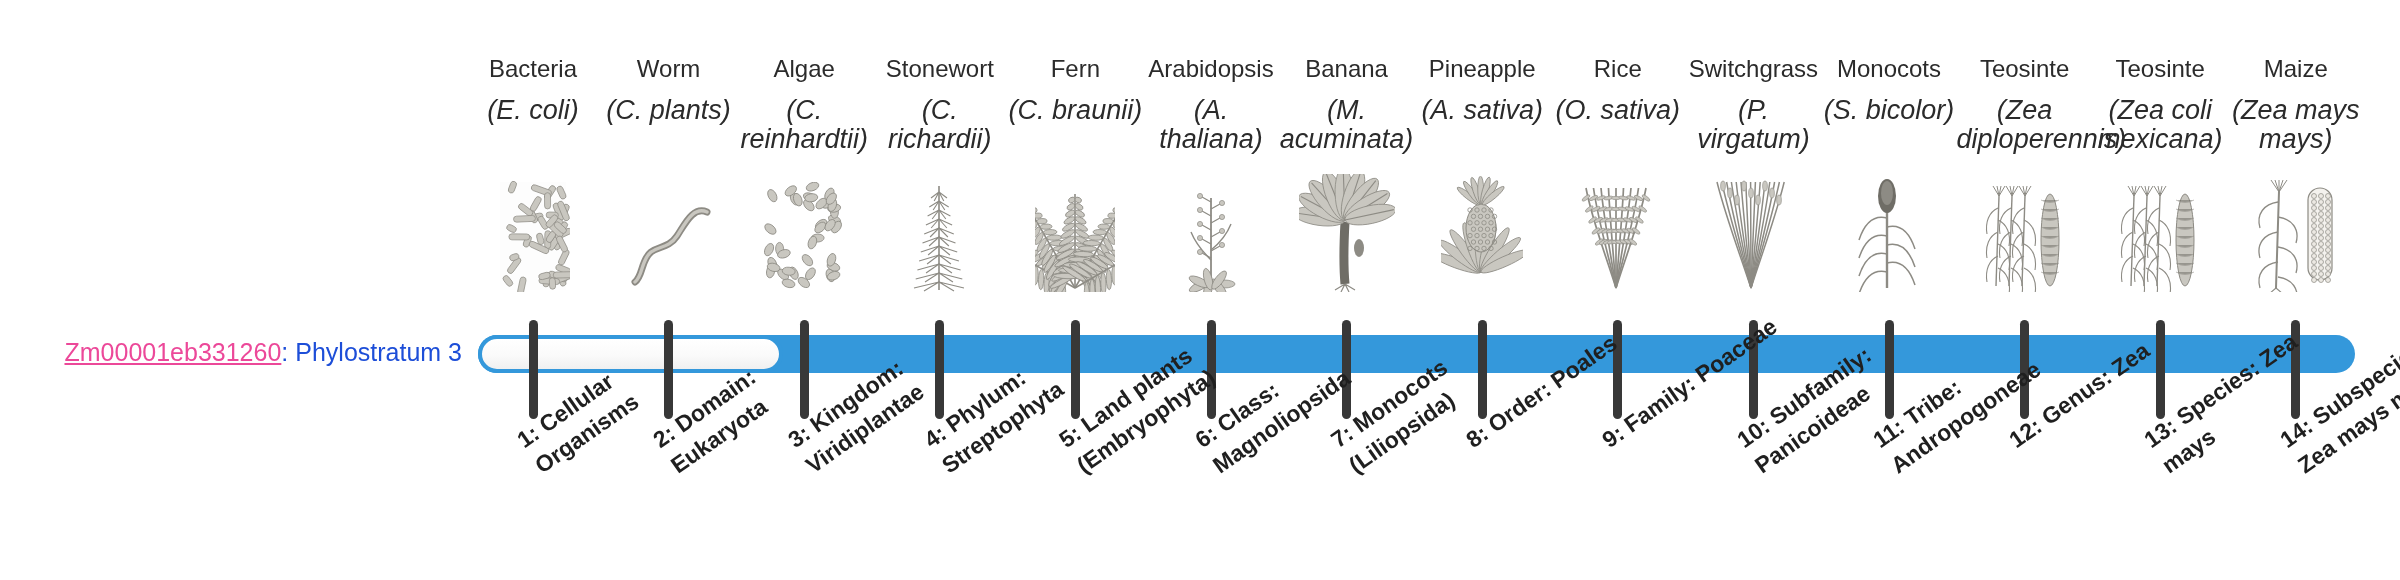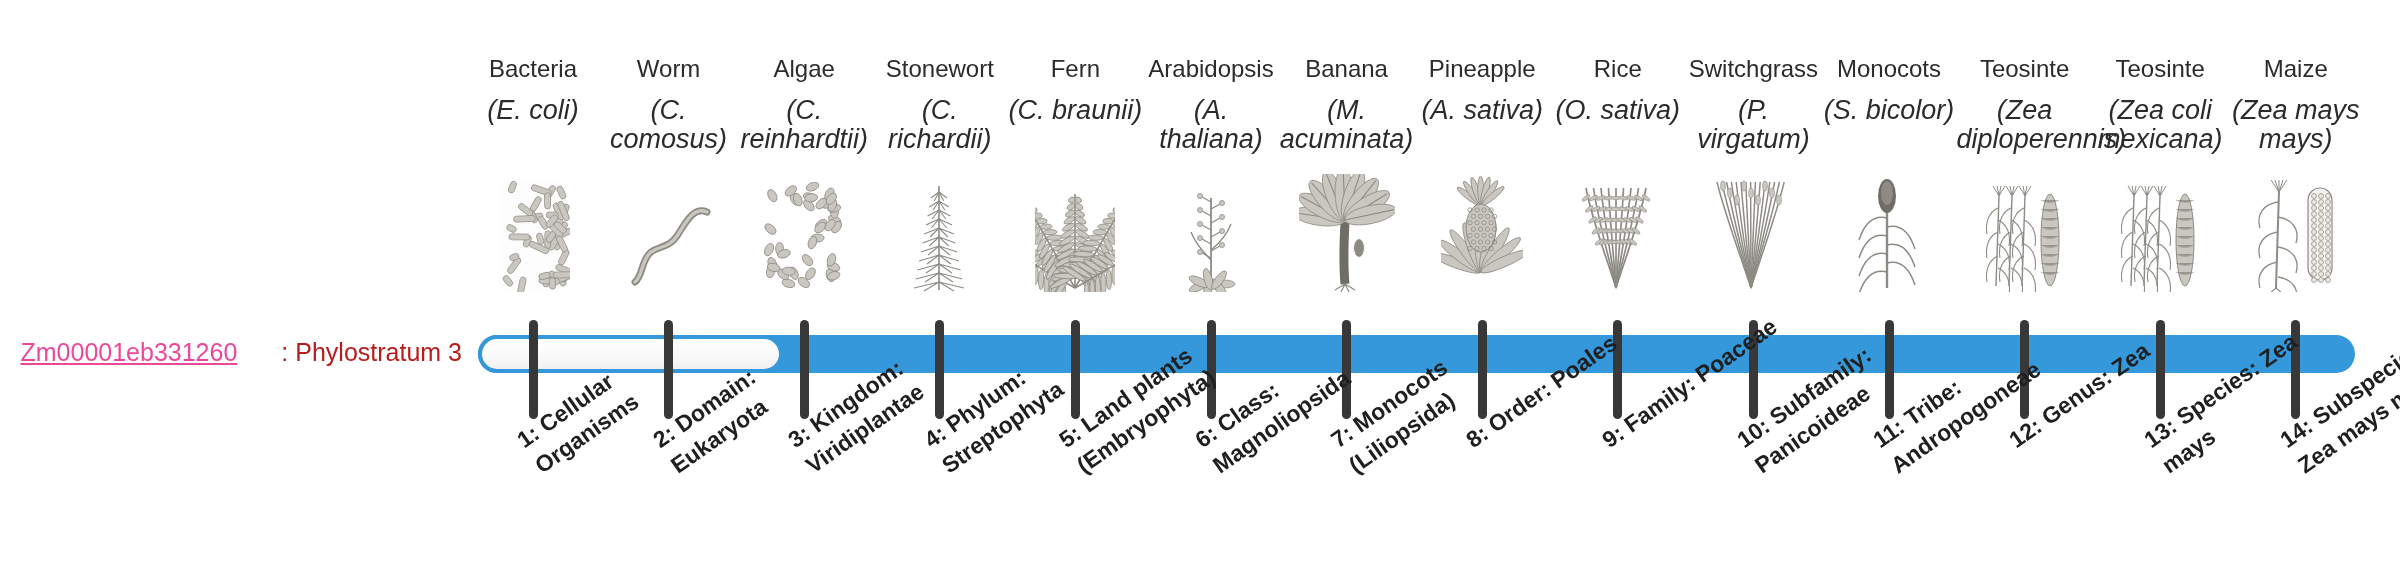--- a/index.html
+++ b/index.html
@@ -10,21 +10,21 @@
   }
   .stage{position:absolute;left:0;top:0;width:2400px;height:580px;}
 
   
   .gene-label{
     position:absolute;left:0;top:337px;width:462px;
     text-align:right;font-size:25px;line-height:30px;
     white-space:nowrap;color:#262626;
   }
   .gene-id{color:#ec4899;text-decoration:underline;cursor:pointer;}
-  .gene-rest{color:#b91c1c;padding-left:44px;}
+  .gene-rest{color:#1d4ed8;}
 
   
   .cols{position:absolute;left:0;top:0;width:2400px;height:580px;}
   .col{position:absolute;top:0;width:136px;}
   .common{
     position:absolute;top:55px;left:0;width:136px;text-align:center;
     font-size:24px;line-height:28px;color:#2b2b2b;
   }
   .latin{
     position:absolute;top:96px;left:0;width:136px;text-align:center;
@@ -123,21 +123,21 @@
             <rect x="17.52032364137486" y="35.794878274106836" width="21.923913922591098" height="6" rx="3" fill="#c9c7c0" stroke="#8d8b84" stroke-width="0.7" transform="rotate(177.3867404355606 28.482280602670407 38.794878274106836)"></rect>
             <rect x="42.67963271805999" y="92.96350738451048" width="11.594001773090103" height="6" rx="3" fill="#c9c7c0" stroke="#8d8b84" stroke-width="0.7" transform="rotate(165.29754964881462 48.47663360460504 95.96350738451048)"></rect>
             <rect x="43.422493759273785" y="17.809766132295955" width="16.245851622543228" height="6" rx="3" fill="#c9c7c0" stroke="#8d8b84" stroke-width="0.7" transform="rotate(89.54009205547166 51.5454195705454 20.809766132295955)"></rect>
             <rect x="50.74128960573175" y="100.46808897260021" width="11.432962854594441" height="6" rx="3" fill="#c9c7c0" stroke="#8d8b84" stroke-width="0.7" transform="rotate(86.77299263271178 56.45777103302897 103.46808897260021)"></rect>
             <rect x="31.90680275294315" y="20.942320844597333" width="15.782370428453373" height="6" rx="3" fill="#c9c7c0" stroke="#8d8b84" stroke-width="0.7" transform="rotate(119.27017967182687 39.79798796716984 23.942320844597333)"></rect>
           </svg>
         </div>
       </div>
       <div class="col" style="left: 600.6px;">
         <div class="common">Worm</div>
-        <div class="latin">(C. comosus)</div>
+        <div class="latin">(C. plants)</div>
         <div class="thumb">
           <svg width="100" height="90" viewBox="0 0 100 90">
             <path d="M88,10 C74,4 66,22 58,34 C50,46 40,44 32,50 C22,58 24,74 16,80" stroke="#8d8b84" stroke-width="7" fill="none" stroke-linecap="round"></path>
             <path d="M88,10 C74,4 66,22 58,34 C50,46 40,44 32,50 C22,58 24,74 16,80" stroke="#c9c7c0" stroke-width="3.4" fill="none" stroke-linecap="round"></path>
           </svg>
         </div>
       </div>
       <div class="col" style="left: 736.2px;">
         <div class="common">Algae</div>
         <div class="latin">(C. reinhardtii)</div>

